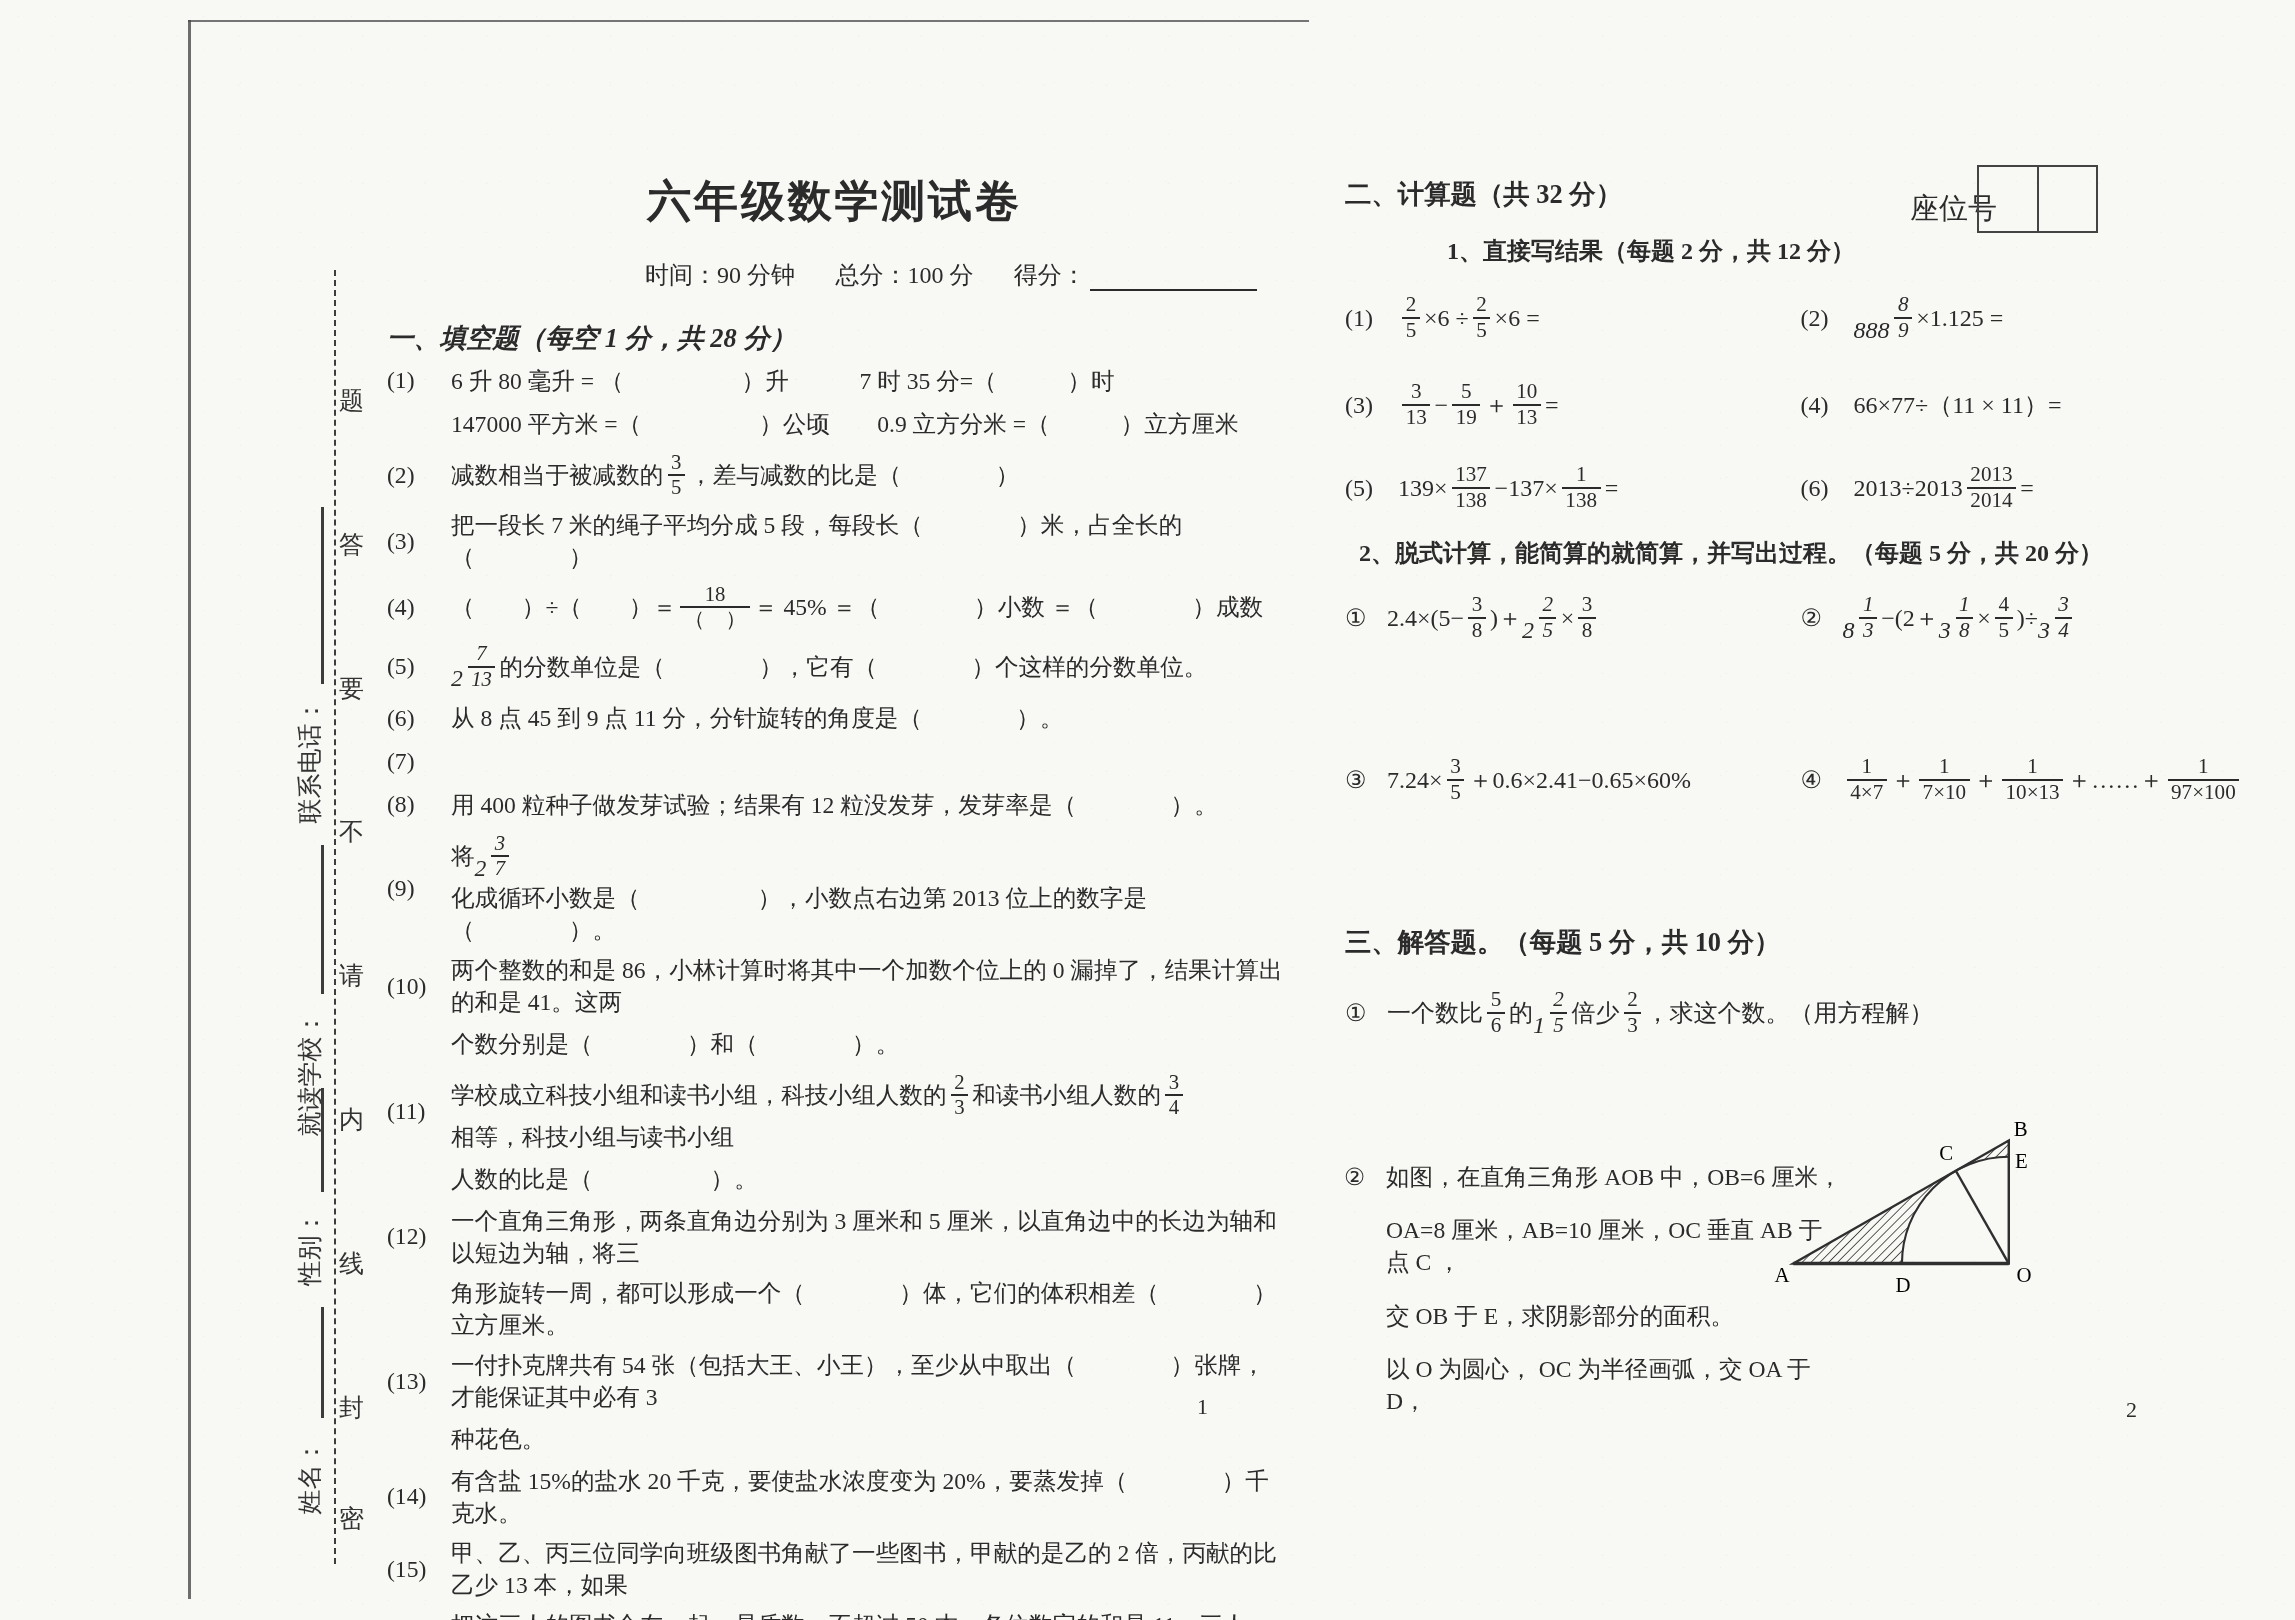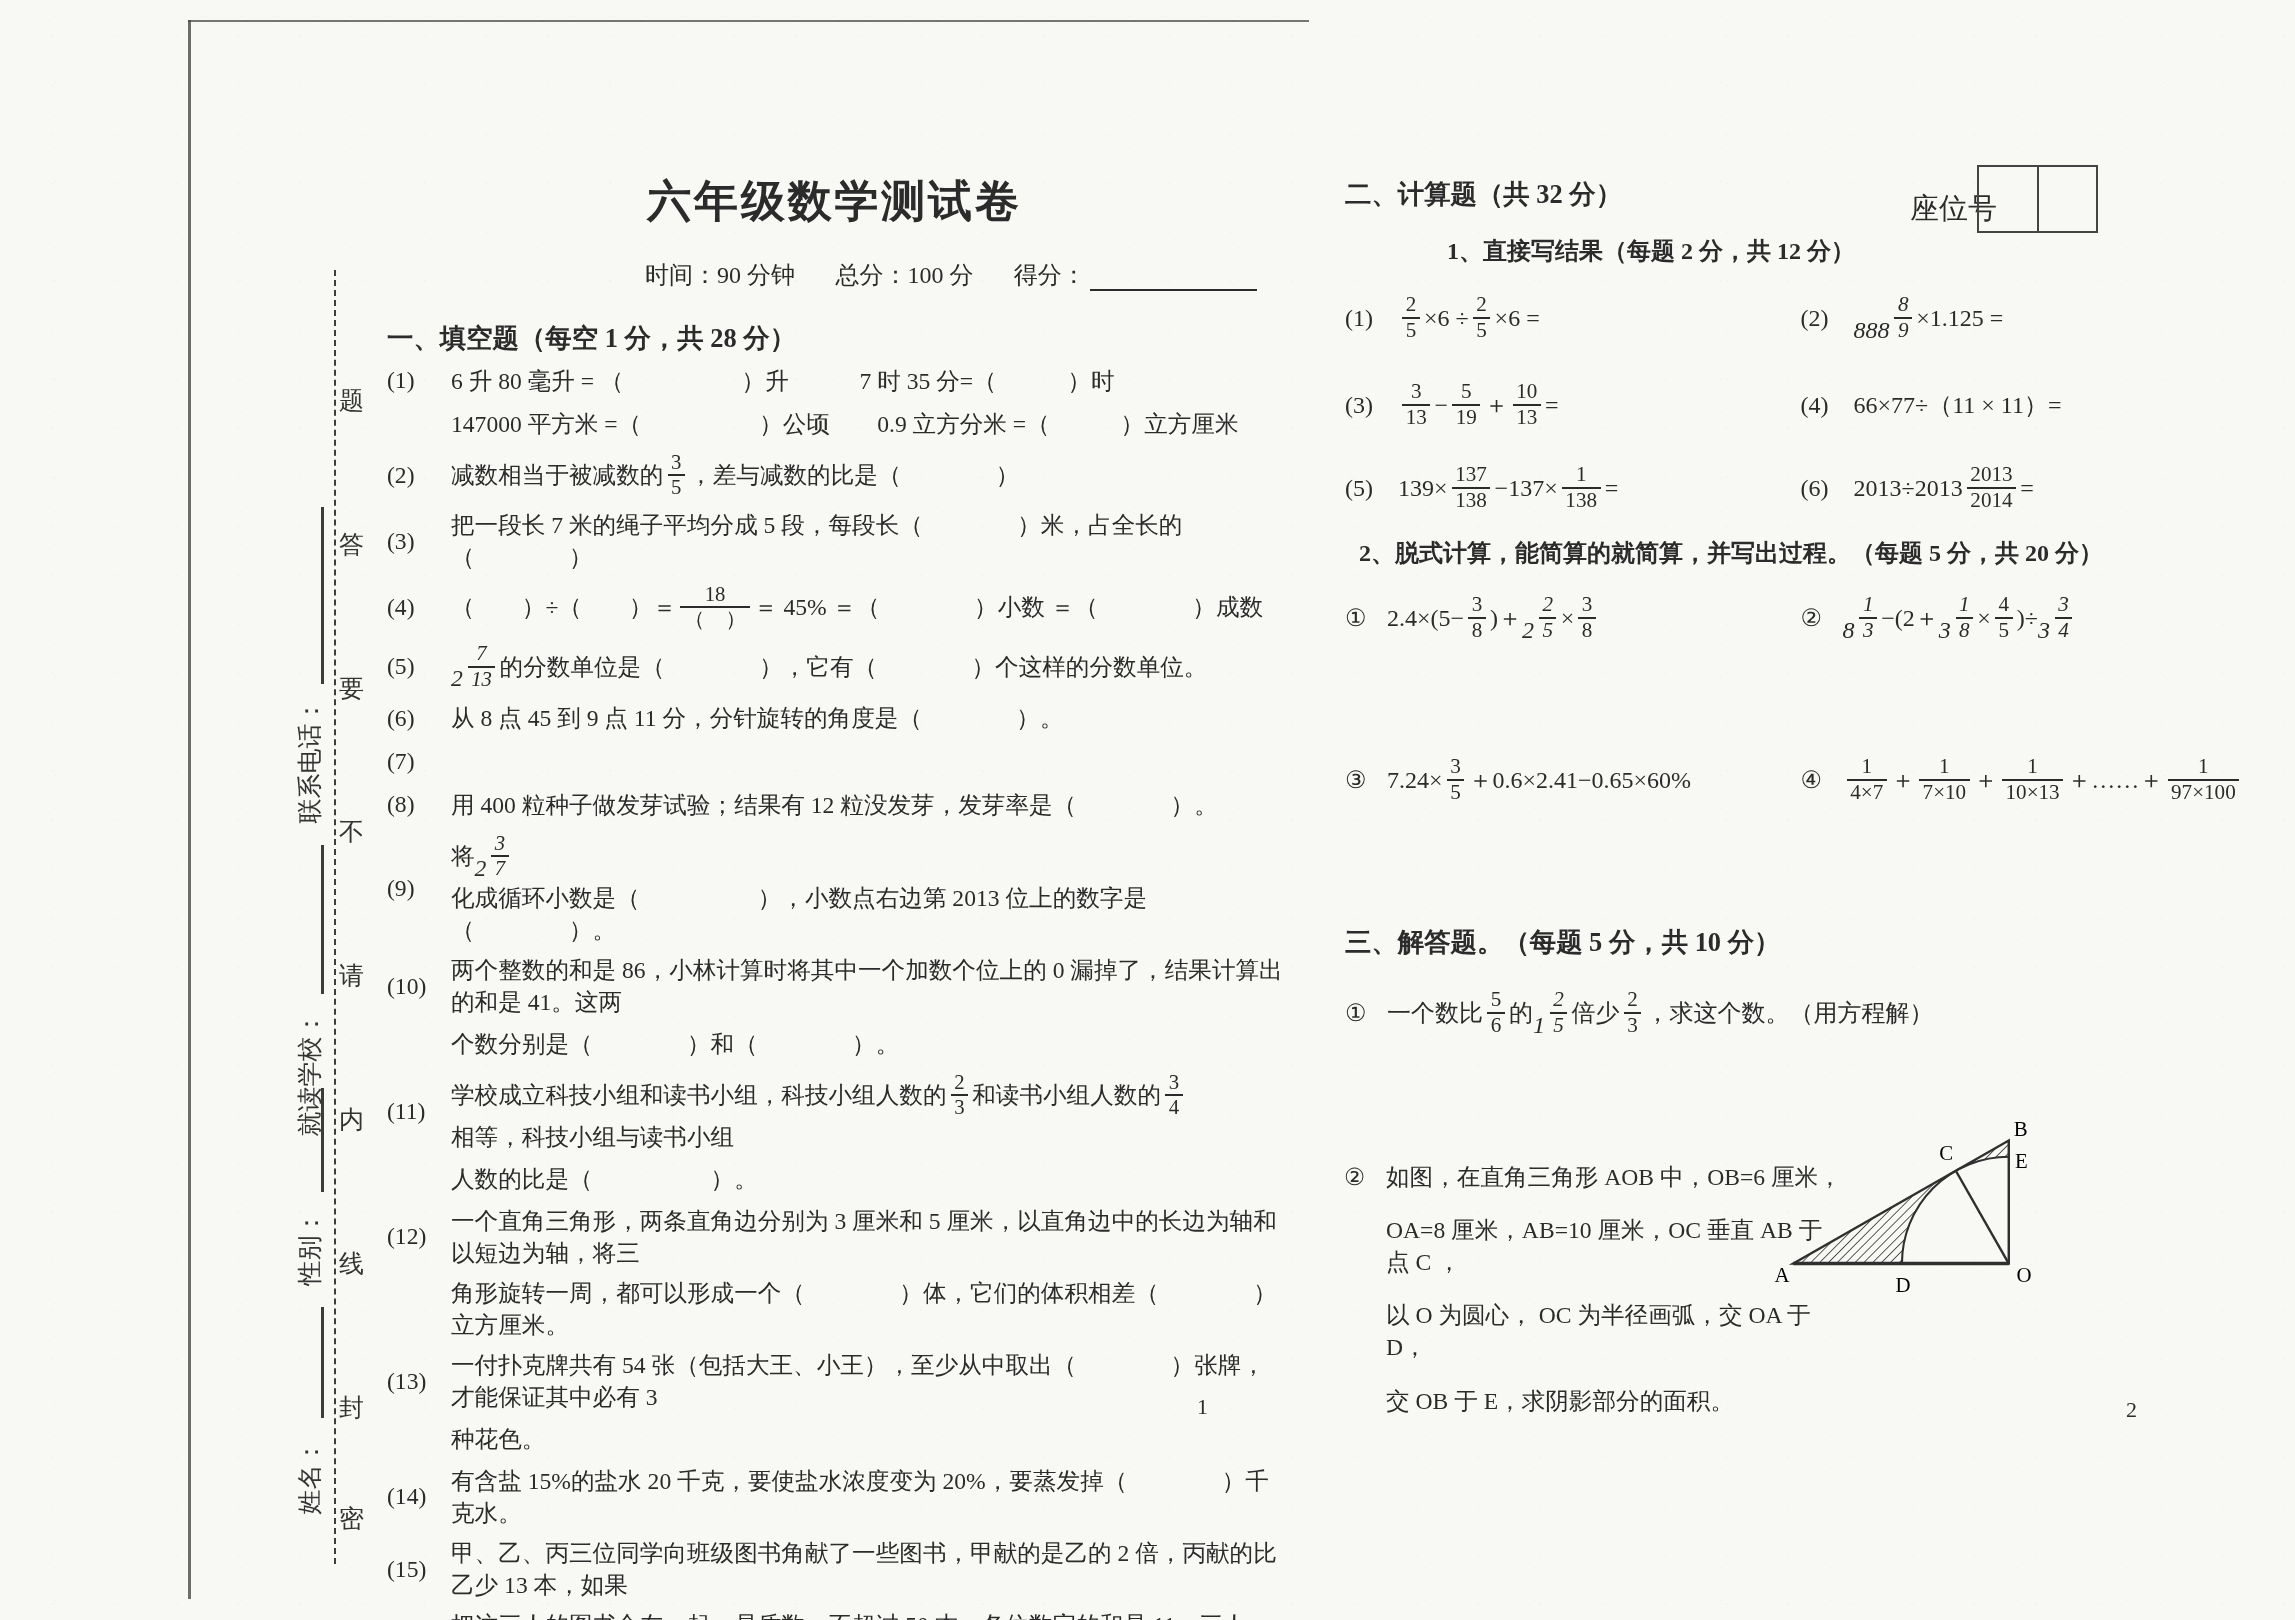--- a/index.html
+++ b/index.html
@@ -87,21 +87,21 @@
 <div class="abs title">六年级数学测试卷</div>
 <div class="abs meta">
   <span class="part">时间：90 分钟</span>
   <span class="part">总分：100 分</span>
   <span class="part">
       <span>得分：</span>
       <span class="blankline" style="width:167px"></span>
     </span>
 </div>
 
-<div class="abs h-sec" style="left:387px;top:321px;">一、填空题（每空 1 分，共 28 分）</div>
+<div class="abs h-sec" style="left:387px;top:321px;font-style:italic;">一、填空题（每空 1 分，共 28 分）</div>
 <div class="abs qwrap">
   <div class="q-item">
     <div class="q-line">
         <span class="q-no">(1)</span>
         <span class="mathline">
           <span class="tseg">6 升 80 毫升 = （　　　　　）升　　　7 时 35 分=（　　　）时</span>
         </span>
       </div>
     <div class="q-line cont">
         <span class="mathline">
@@ -506,24 +506,24 @@
 
 <div class="abs p2lines">
   <div class="tline">
       <span class="q-no" style="flex:0 0 42px">②</span>
       <span>如图，在直角三角形 AOB 中，OB=6 厘米，</span>
     </div>
   <div class="tline" style="padding-left:42px">
       <span>OA=8 厘米，AB=10 厘米，OC 垂直 AB 于点 C ，</span>
     </div>
   <div class="tline" style="padding-left:42px">
+      <span>交 OB 于 E，求阴影部分的面积。</span>
+    </div>
+  <div class="tline" style="padding-left:42px">
       <span>以 O 为圆心， OC 为半径画弧，交 OA 于 D，</span>
-    </div>
-  <div class="tline" style="padding-left:42px">
-      <span>交 OB 于 E，求阴影部分的面积。</span>
     </div>
 </div>
 
 <div class="abs diagram">
   <svg width="278" height="202" viewBox="0 0 400 290">
     <defs>
       <pattern id="hatch" width="9" height="9" patternUnits="userSpaceOnUse" patternTransform="rotate(45)">
         <line x1="0" y1="0" x2="0" y2="9" stroke="#3a3a3a" stroke-width="2.4"></line>
       </pattern>
     </defs>

